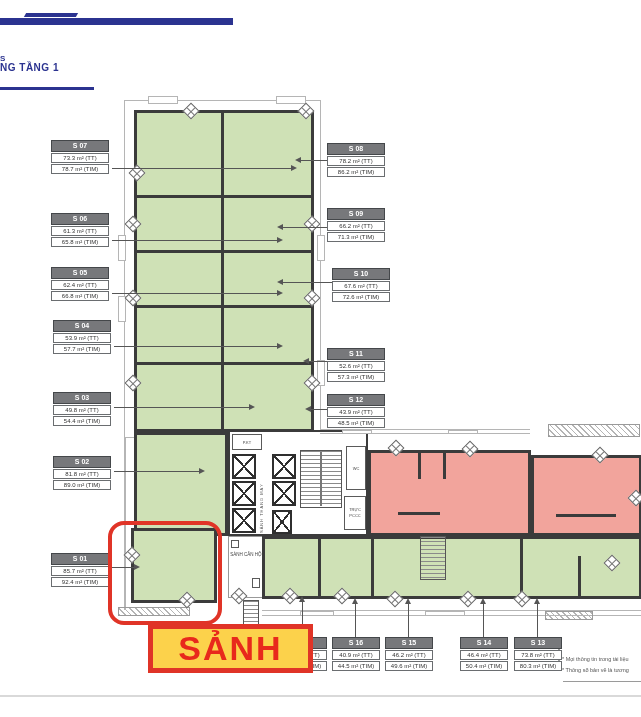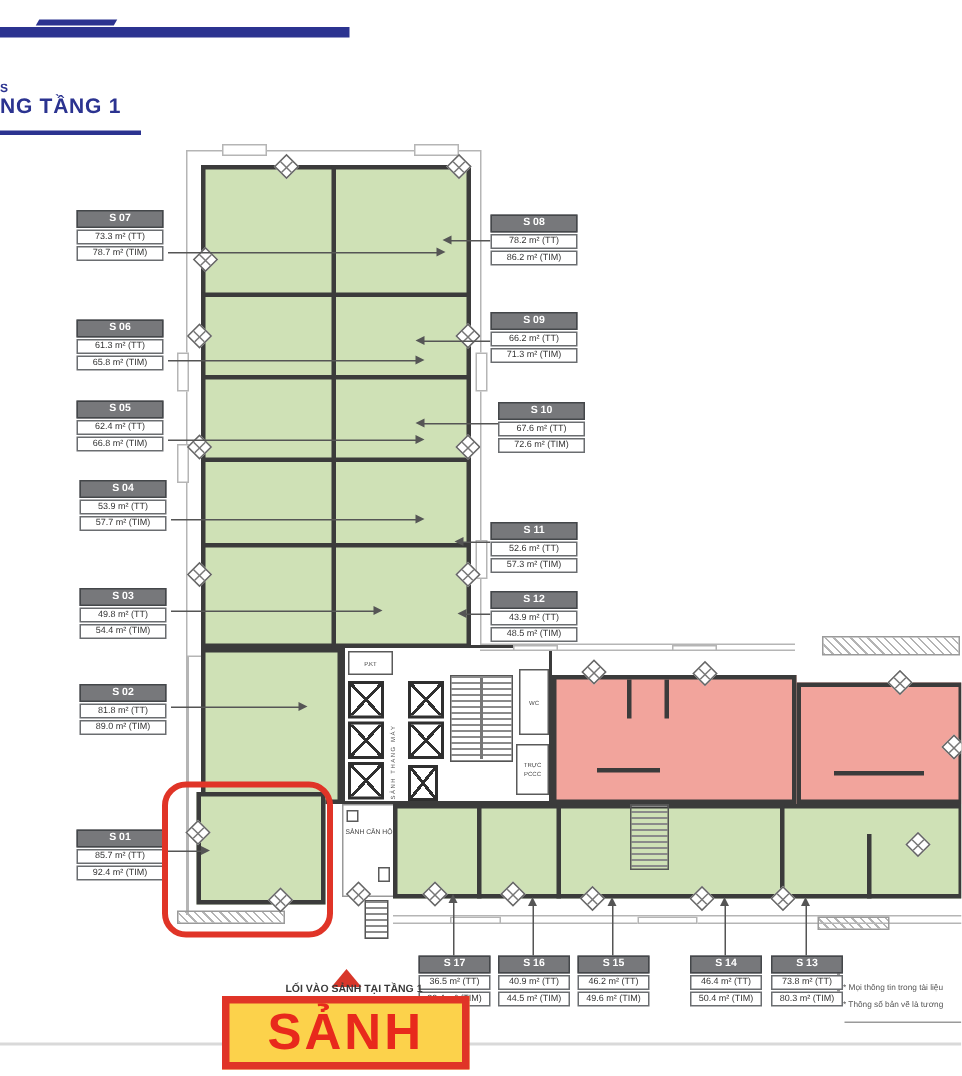--- a/index.html
+++ b/index.html
@@ -6,21 +6,21 @@
   html,body { background:#fff; }
   .page {
     position: relative; width: 641px; height: 717px; overflow: hidden;
     background: #fff; font-family: "Liberation Sans", sans-serif;
   }
   .abs { position: absolute; }
   
   .topbar { background:#2b3390; }
   .title { color:#2b3390; font-weight:bold; font-size:21px; letter-spacing:.5px; white-space:nowrap; }
   .frag  { color:#2b3390; font-weight:bold; font-size:8px; }
-  .floor { color:#2b3390; font-weight:bold; font-size:14px; letter-spacing:.5px; white-space:nowrap; }
+  .floor { color:#2b3390; font-weight:bold; font-size:10px; letter-spacing:.5px; white-space:nowrap; }
   
   .outline { border:1.5px solid #b5b5b5; }
   .tab { background:#fff; border:1px solid #b5b5b5; }
   .room-g { background:#cfe1b6; border:3px solid #3b3b3b; }
   .room-p { background:#f2a49c; border:3px solid #3b3b3b; }
   .wall { background:#3b3b3b; }
   .core { background:#fff; border:2px solid #3b3b3b; }
   .cell { background:#fff; border:1px solid #5a5a5a; font-size:4px; color:#444; text-align:center; overflow:hidden; }
   .lift { border:2px solid #2f2f2f; background-color:#fff; background-image:
       linear-gradient(to top right, transparent calc(50% - 1px), #2f2f2f calc(50% - 1px), #2f2f2f calc(50% + 1px), transparent calc(50% + 1px)),
@@ -252,21 +252,21 @@
   <div class="lead-l" style="left:310px;top:409px;width:17px"></div>
   <div class="lead-u" style="left:302px;top:601px;height:36px"></div>
   <div class="lead-u" style="left:355px;top:603px;height:34px"></div>
   <div class="lead-u" style="left:408px;top:603px;height:34px"></div>
   <div class="lead-u" style="left:483px;top:603px;height:34px"></div>
   <div class="lead-u" style="left:537px;top:603px;height:34px"></div>
 
   <div class="abs hl-rect" style="left:108px;top:521px;width:114px;height:104px"></div>
   <div class="abs tri-up" style="left:221px;top:646px"></div>
   <div class="abs entrance" style="left:156px;top:656px;width:160px">LỐI VÀO SẢNH TẠI TẦNG 1</div>
-  <div class="abs callout" style="left:148px;top:664px;width:165px;height:49px">SẢNH</div>
+  <div class="abs callout" style="left:148px;top:624px;width:165px;height:49px">SẢNH</div>
 
   <div class="abs footnote" style="left:562px;top:655px;width:79px">* Mọi thông tin trong tài liệu</div>
   <div class="abs footnote" style="left:562px;top:666px;width:79px">* Thông số bản vẽ là tương</div>
   <div class="abs thinline" style="left:563px;top:681px;width:78px;height:1px"></div>
 
   <div class="abs pageline" style="left:0;top:695px;width:641px;height:2px"></div>
 
 </div>
 
 </body></html>

